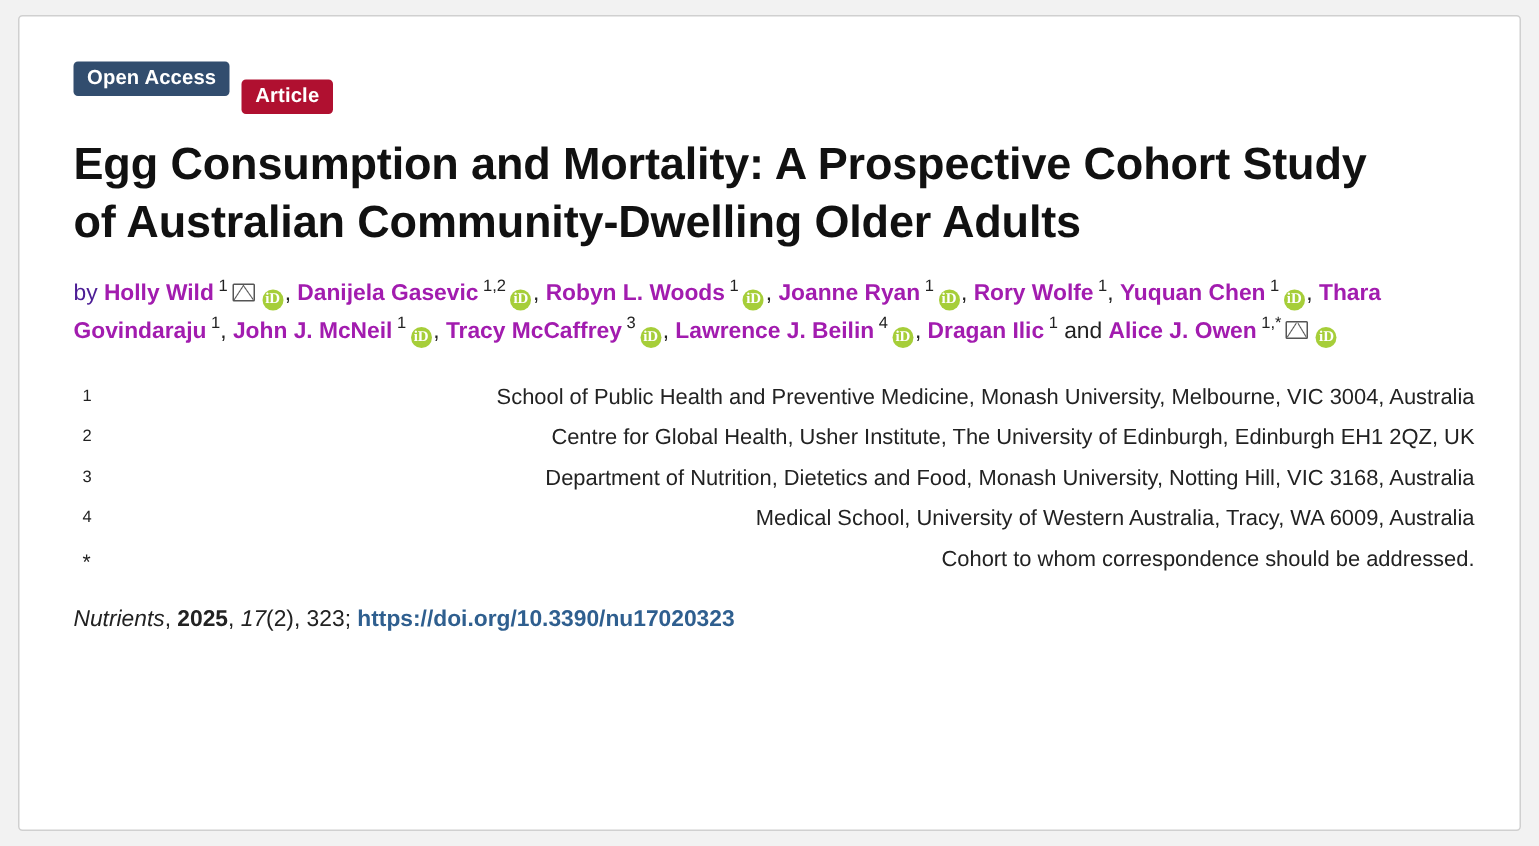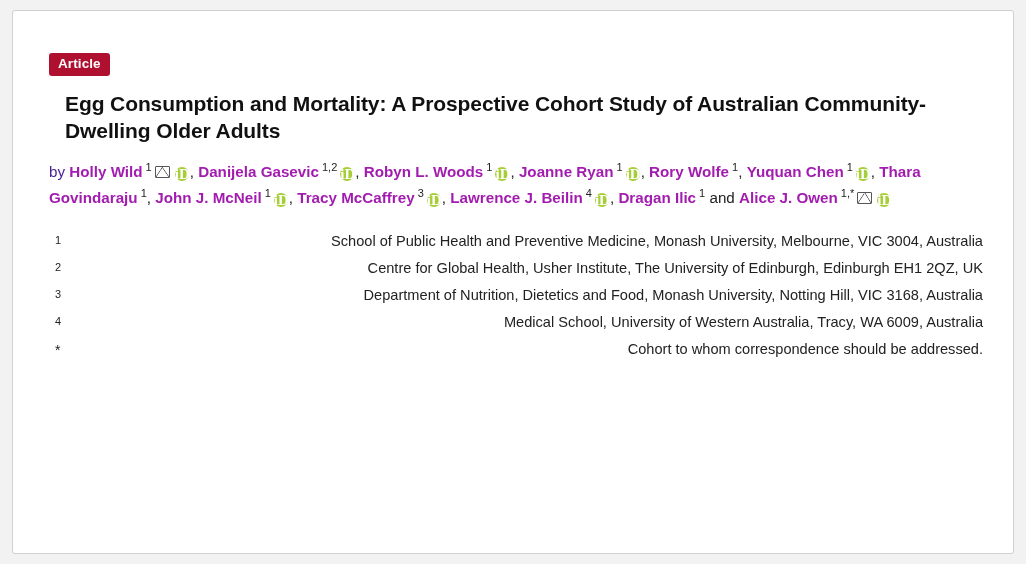--- a/index.html
+++ b/index.html
@@ -46,25 +46,25 @@
     padding: 4px 9px 5px 9px;
     border-radius: 3px;
     line-height: 1;
     letter-spacing: 0.1px;
   }
   .badge-openaccess { background: #324d6e; }
   .badge-article { background: #b01030; margin-top: 24px; }
 
   
   .title {
-    font-size: 21px;
+    font-size: 30px;
     font-weight: bold;
     line-height: 1.32;
     color: #111111;
-    margin: 0 0 14px 16px;
+    margin: 0 0 14px 0;
     max-width: 880px;
     letter-spacing: -0.1px;
   }
 
   
   .authors {
     font-size: 15.2px;
     line-height: 1.62;
     color: #222222;
     margin-bottom: 18px;
@@ -111,21 +111,21 @@
     background:
       linear-gradient(to bottom left, transparent calc(50% - 0.7px), #555 50%, transparent calc(50% + 0.7px)) no-repeat;
   }
   .orcid-icon {
     display: inline-block;
     width: 14px;
     height: 14px;
     border-radius: 50%;
     background: #a6ce39;
     color: #ffffff;
-    font-size: 15px;
+    font-size: 10px;
     font-weight: bold;
     font-family: "Liberation Serif", serif;
     text-align: center;
     line-height: 14px;
     vertical-align: -2px;
     margin: 0 1px 0 3px;
     cursor: pointer;
   }
 
   
@@ -179,20 +179,21 @@
     max-width: 900px;
   }
 </style>
 </head>
 <body>
 
 <div class="page">
   <div class="card">
 
     <div class="badges">
+      <span class="badge badge-openaccess">Open Access</span>
       <span class="badge badge-article">Article</span>
     </div>
 
     <h1 class="title">Egg Consumption and Mortality: A Prospective Cohort Study of Australian Community-Dwelling Older Adults</h1>
 
     <div class="authors">
       <span class="by">by</span>
       <span id="authors-container"> <a class="author-name" href="#">Holly Wild</a><sup class="aff-sup"> 1</sup><span class="mail-icon"></span><span class="orcid-icon">iD</span><span>, </span><a class="author-name" href="#">Danijela Gasevic</a><sup class="aff-sup"> 1,2</sup><span class="orcid-icon">iD</span><span>, </span><a class="author-name" href="#">Robyn L. Woods</a><sup class="aff-sup"> 1</sup><span class="orcid-icon">iD</span><span>, </span><a class="author-name" href="#">Joanne Ryan</a><sup class="aff-sup"> 1</sup><span class="orcid-icon">iD</span><span>, </span><a class="author-name" href="#">Rory Wolfe</a><sup class="aff-sup"> 1</sup><span>, </span><a class="author-name" href="#">Yuquan Chen</a><sup class="aff-sup"> 1</sup><span class="orcid-icon">iD</span><span>, </span><a class="author-name" href="#">Thara Govindaraju</a><sup class="aff-sup"> 1</sup><span>, </span><a class="author-name" href="#">John J. McNeil</a><sup class="aff-sup"> 1</sup><span class="orcid-icon">iD</span><span>, </span><a class="author-name" href="#">Tracy McCaffrey</a><sup class="aff-sup"> 3</sup><span class="orcid-icon">iD</span><span>, </span><a class="author-name" href="#">Lawrence J. Beilin</a><sup class="aff-sup"> 4</sup><span class="orcid-icon">iD</span><span>, </span><a class="author-name" href="#">Dragan Ilic</a><sup class="aff-sup"> 1</sup><span> and </span><a class="author-name" href="#">Alice J. Owen</a><sup class="aff-sup"> 1,*</sup><span class="mail-icon"></span><span class="orcid-icon">iD</span></span>
     </div>
 
@@ -212,18 +213,21 @@
         <div class="aff-row">
           <div class="aff-marker">4</div>
           <div class="aff-text">Medical School, University of Western Australia, Tracy, WA 6009, Australia</div>
         </div>
         <div class="aff-row">
           <div class="aff-marker star">*</div>
           <div class="aff-text">Cohort to whom correspondence should be addressed.</div>
         </div>
       </div>
 
+    <div class="journal-line">
+      <span class="journal-name">Nutrients</span><span>, </span><span class="journal-year">2025</span><span>, </span><span class="journal-vol">17</span><span>(2)</span><span>, </span><span>323</span><span>; </span><a class="doi-link" href="#">https://doi.org/10.3390/nu17020323</a>
+    </div>
 
     <div class="dates">
     </div>
 
   </div>
 </div>
 
 </body></html>

